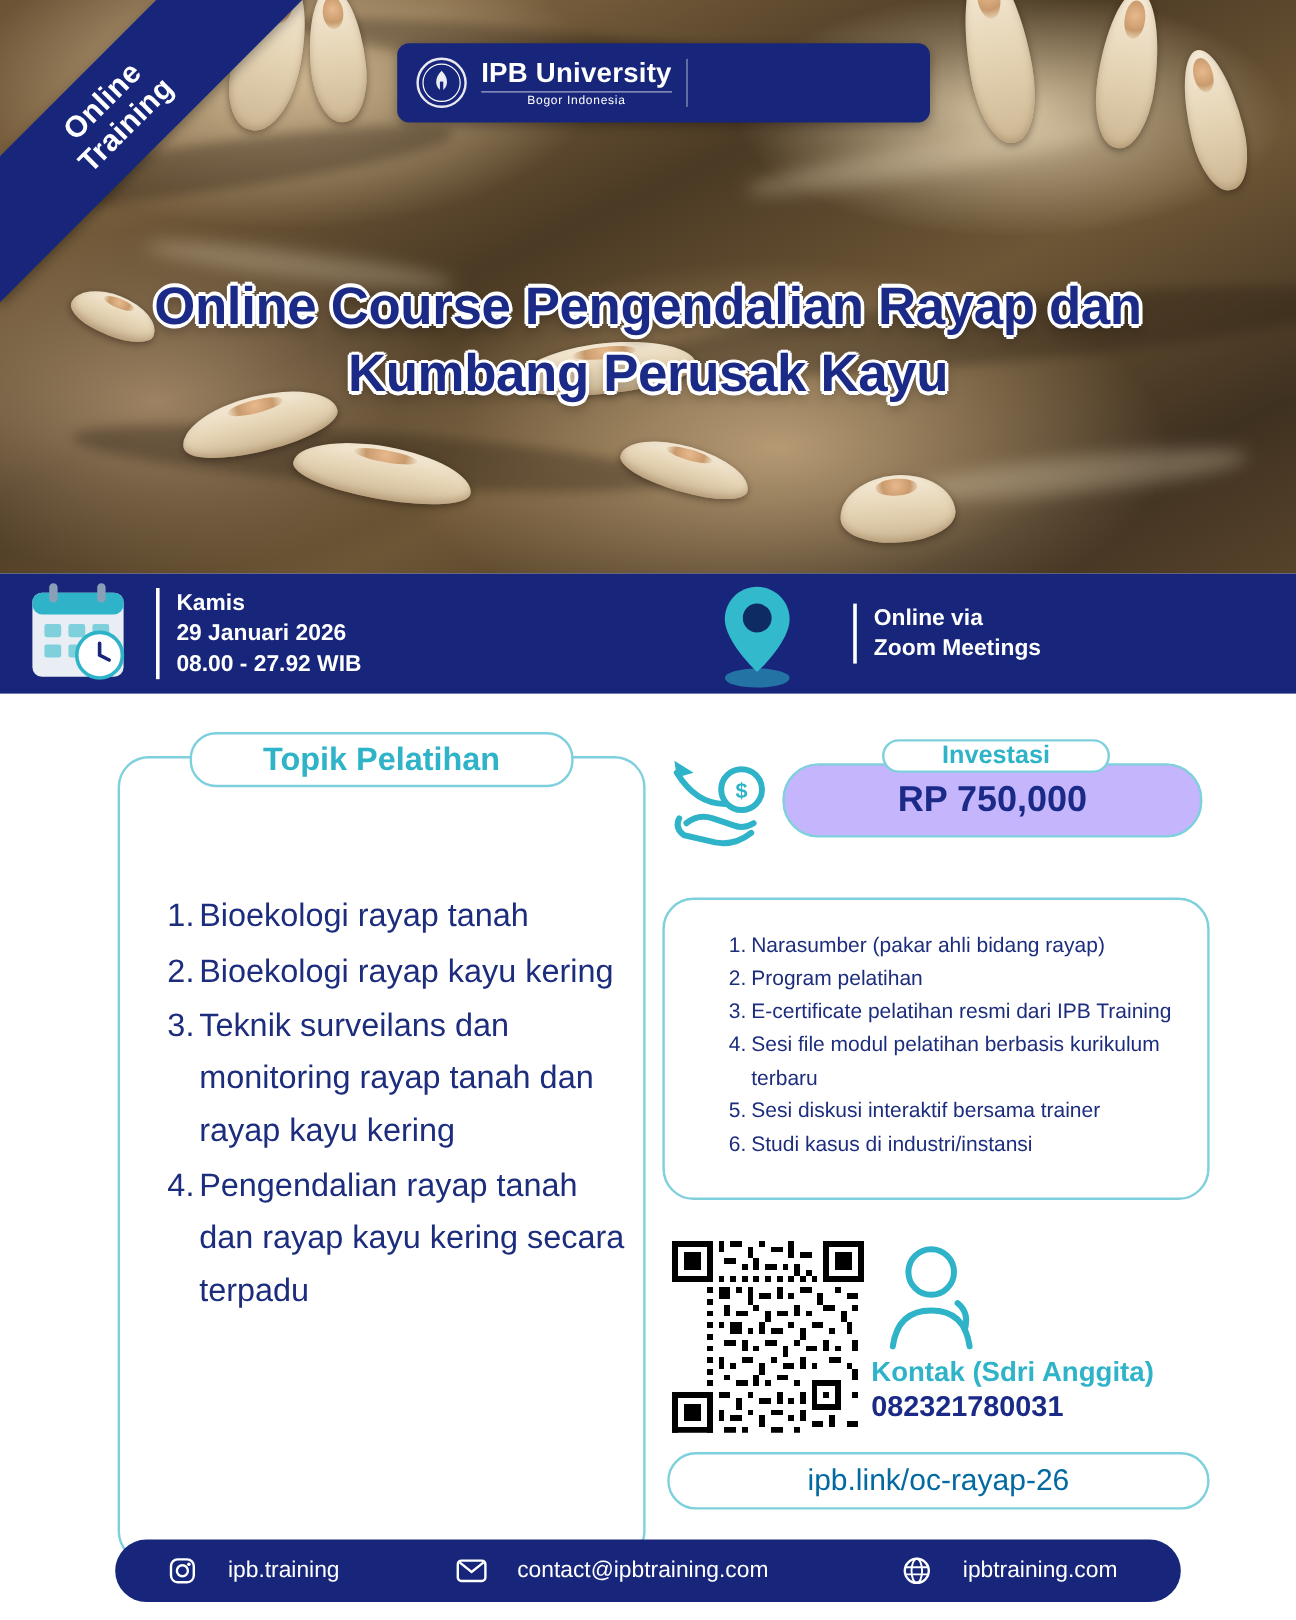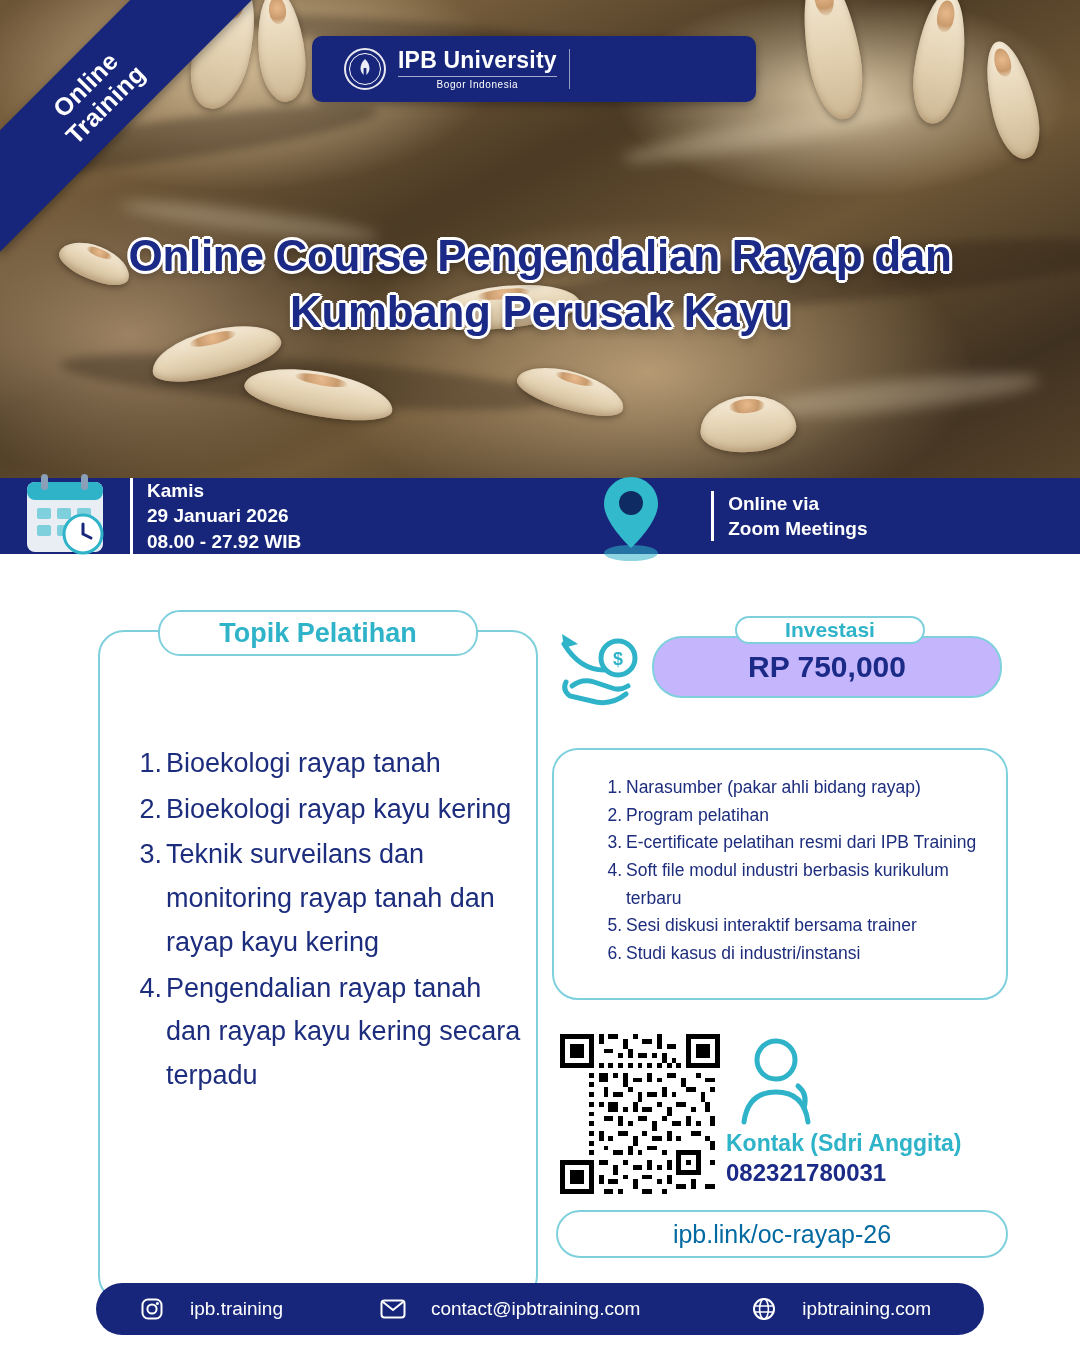--- a/index.html
+++ b/index.html
@@ -65,26 +65,26 @@
     color: #fff;
     box-shadow: 0 3px 10px rgba(0,0,0,.35);
   }
   .ribbon span {
     display: block; font-weight: 700; font-size: 25px; line-height: 1.12;
     letter-spacing: .3px;
   }
 
   
   .logobar {
-    position: absolute; top: 36px; left: 312px;
+    position: absolute; top: 36px; left: 331px;
     width: 444px; height: 66px;
     background: #17267a;
     border-radius: 10px;
     display: flex; align-items: center; gap: 12px;
-    padding: 0 32px;
+    padding: 0 16px;
     z-index: 11;
     box-shadow: 0 3px 9px rgba(0,0,0,.3);
   }
   .ipb-seal {
     width: 42px; height: 42px; border-radius: 50%;
     border: 2px solid #e9e9ef;
     display: flex; align-items: center; justify-content: center;
     flex: 0 0 auto;
   }
   .ipb-seal svg { display: block; }
@@ -109,21 +109,21 @@
     color: #1b2a86;
     letter-spacing: -.3px;
     text-shadow:
       -2px -2px 0 #fff, 2px -2px 0 #fff, -2px 2px 0 #fff, 2px 2px 0 #fff,
       -3px 0 0 #fff, 3px 0 0 #fff, 0 -3px 0 #fff, 0 3px 0 #fff,
       0 5px 10px rgba(0,0,0,.35);
   }
 
   
   .infobar {
-    position: absolute; top: 478px; left: 0; width: 1080px; height: 76px;
+    position: absolute; top: 478px; left: 0; width: 1080px; height: 100px;
     background: #17267a; z-index: 10;
     display: flex; align-items: center;
   }
   .info-cell { display: flex; align-items: center; height: 100%; }
   .cal-icon { width: 130px; display: flex; align-items: center; justify-content: center; }
   .info-text {
     color: #fff; border-left: 3px solid #fff; padding-left: 14px;
     font-size: 19px; font-weight: 700; line-height: 1.32;
   }
   .pin-cell { width: 160px; display: flex; align-items: center; justify-content: center; margin-left: 250px;}
@@ -348,21 +348,21 @@
     </div>
     <div class="pill" id="inv-pill">
       <span class="pill-title">Investasi</span>
     </div>
 
     <div class="panel" id="ben-panel"></div>
     <ol class="ben-list">
       <li>Narasumber (pakar ahli bidang rayap)</li>
       <li>Program pelatihan</li>
       <li>E-certificate pelatihan resmi dari IPB Training</li>
-      <li>Soft file modul industri berbasis kurikulum terbaru</li>
+      <li>Sesi file modul pelatihan berbasis kurikulum terbaru</li>
       <li>Sesi diskusi interaktif bersama trainer</li>
       <li>Studi kasus di industri/instansi</li>
     </ol>
 
     <div class="qr">
       <svg width="160" height="160" viewBox="0 0 33 33" shape-rendering="crispEdges">
         <rect width="33" height="33" fill="#ffffff"></rect>
         <g fill="#000000">
 
           <rect x="0" y="0" width="7" height="1"></rect>

